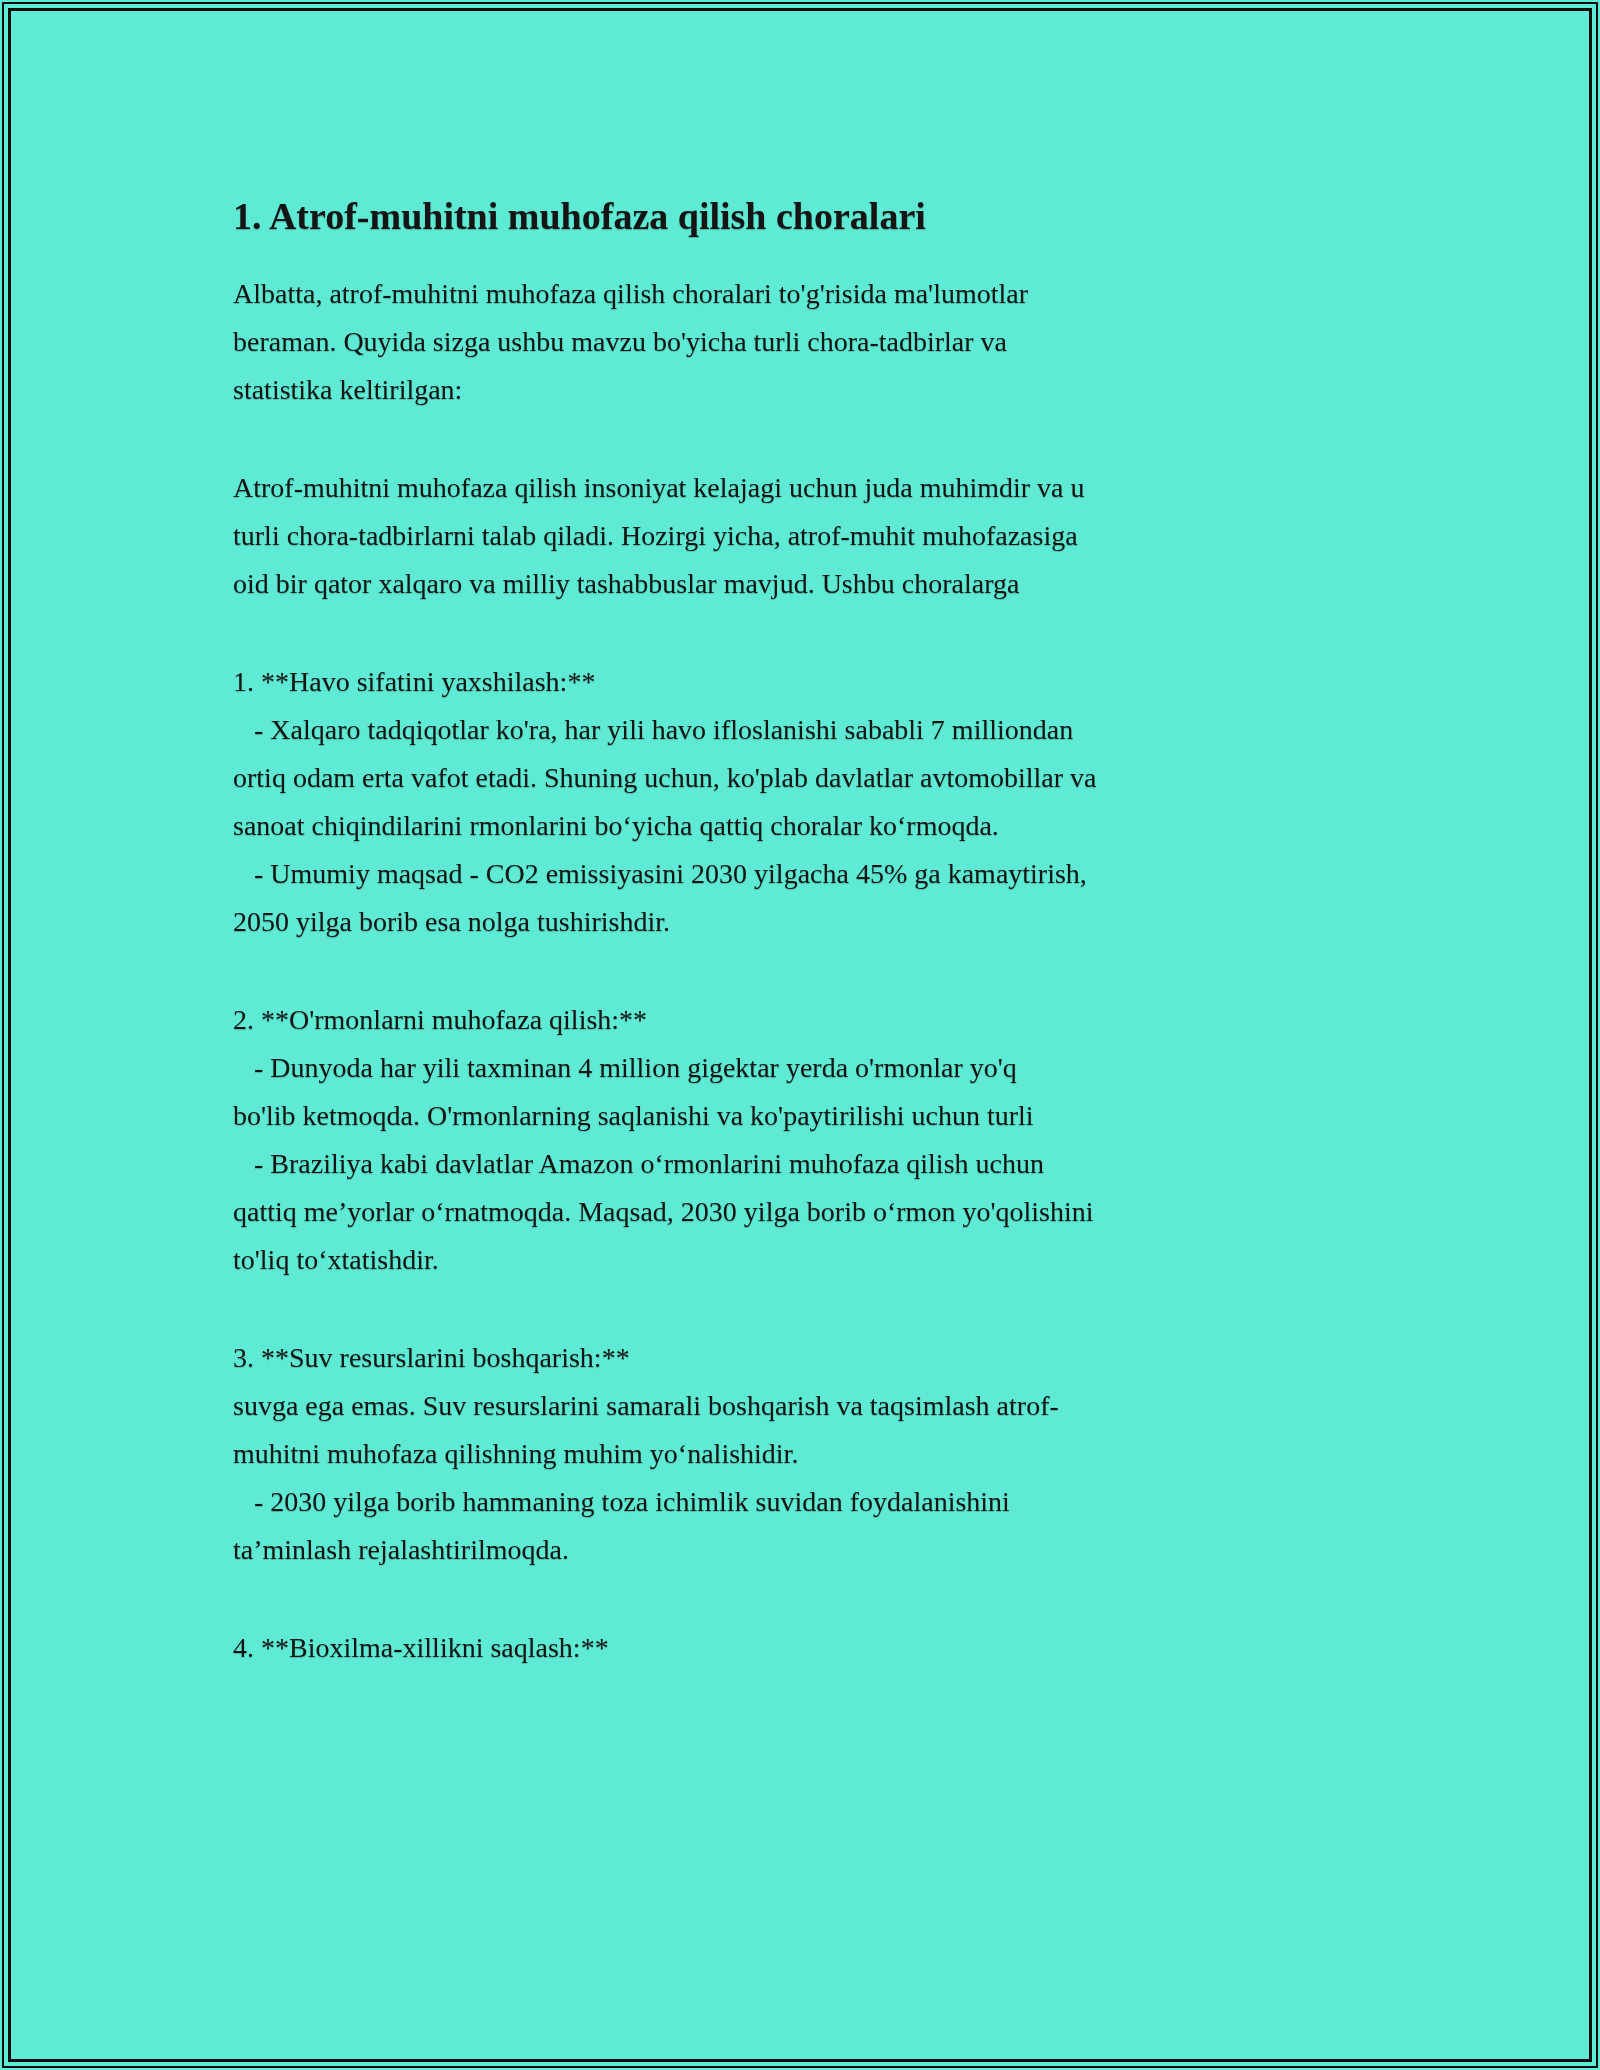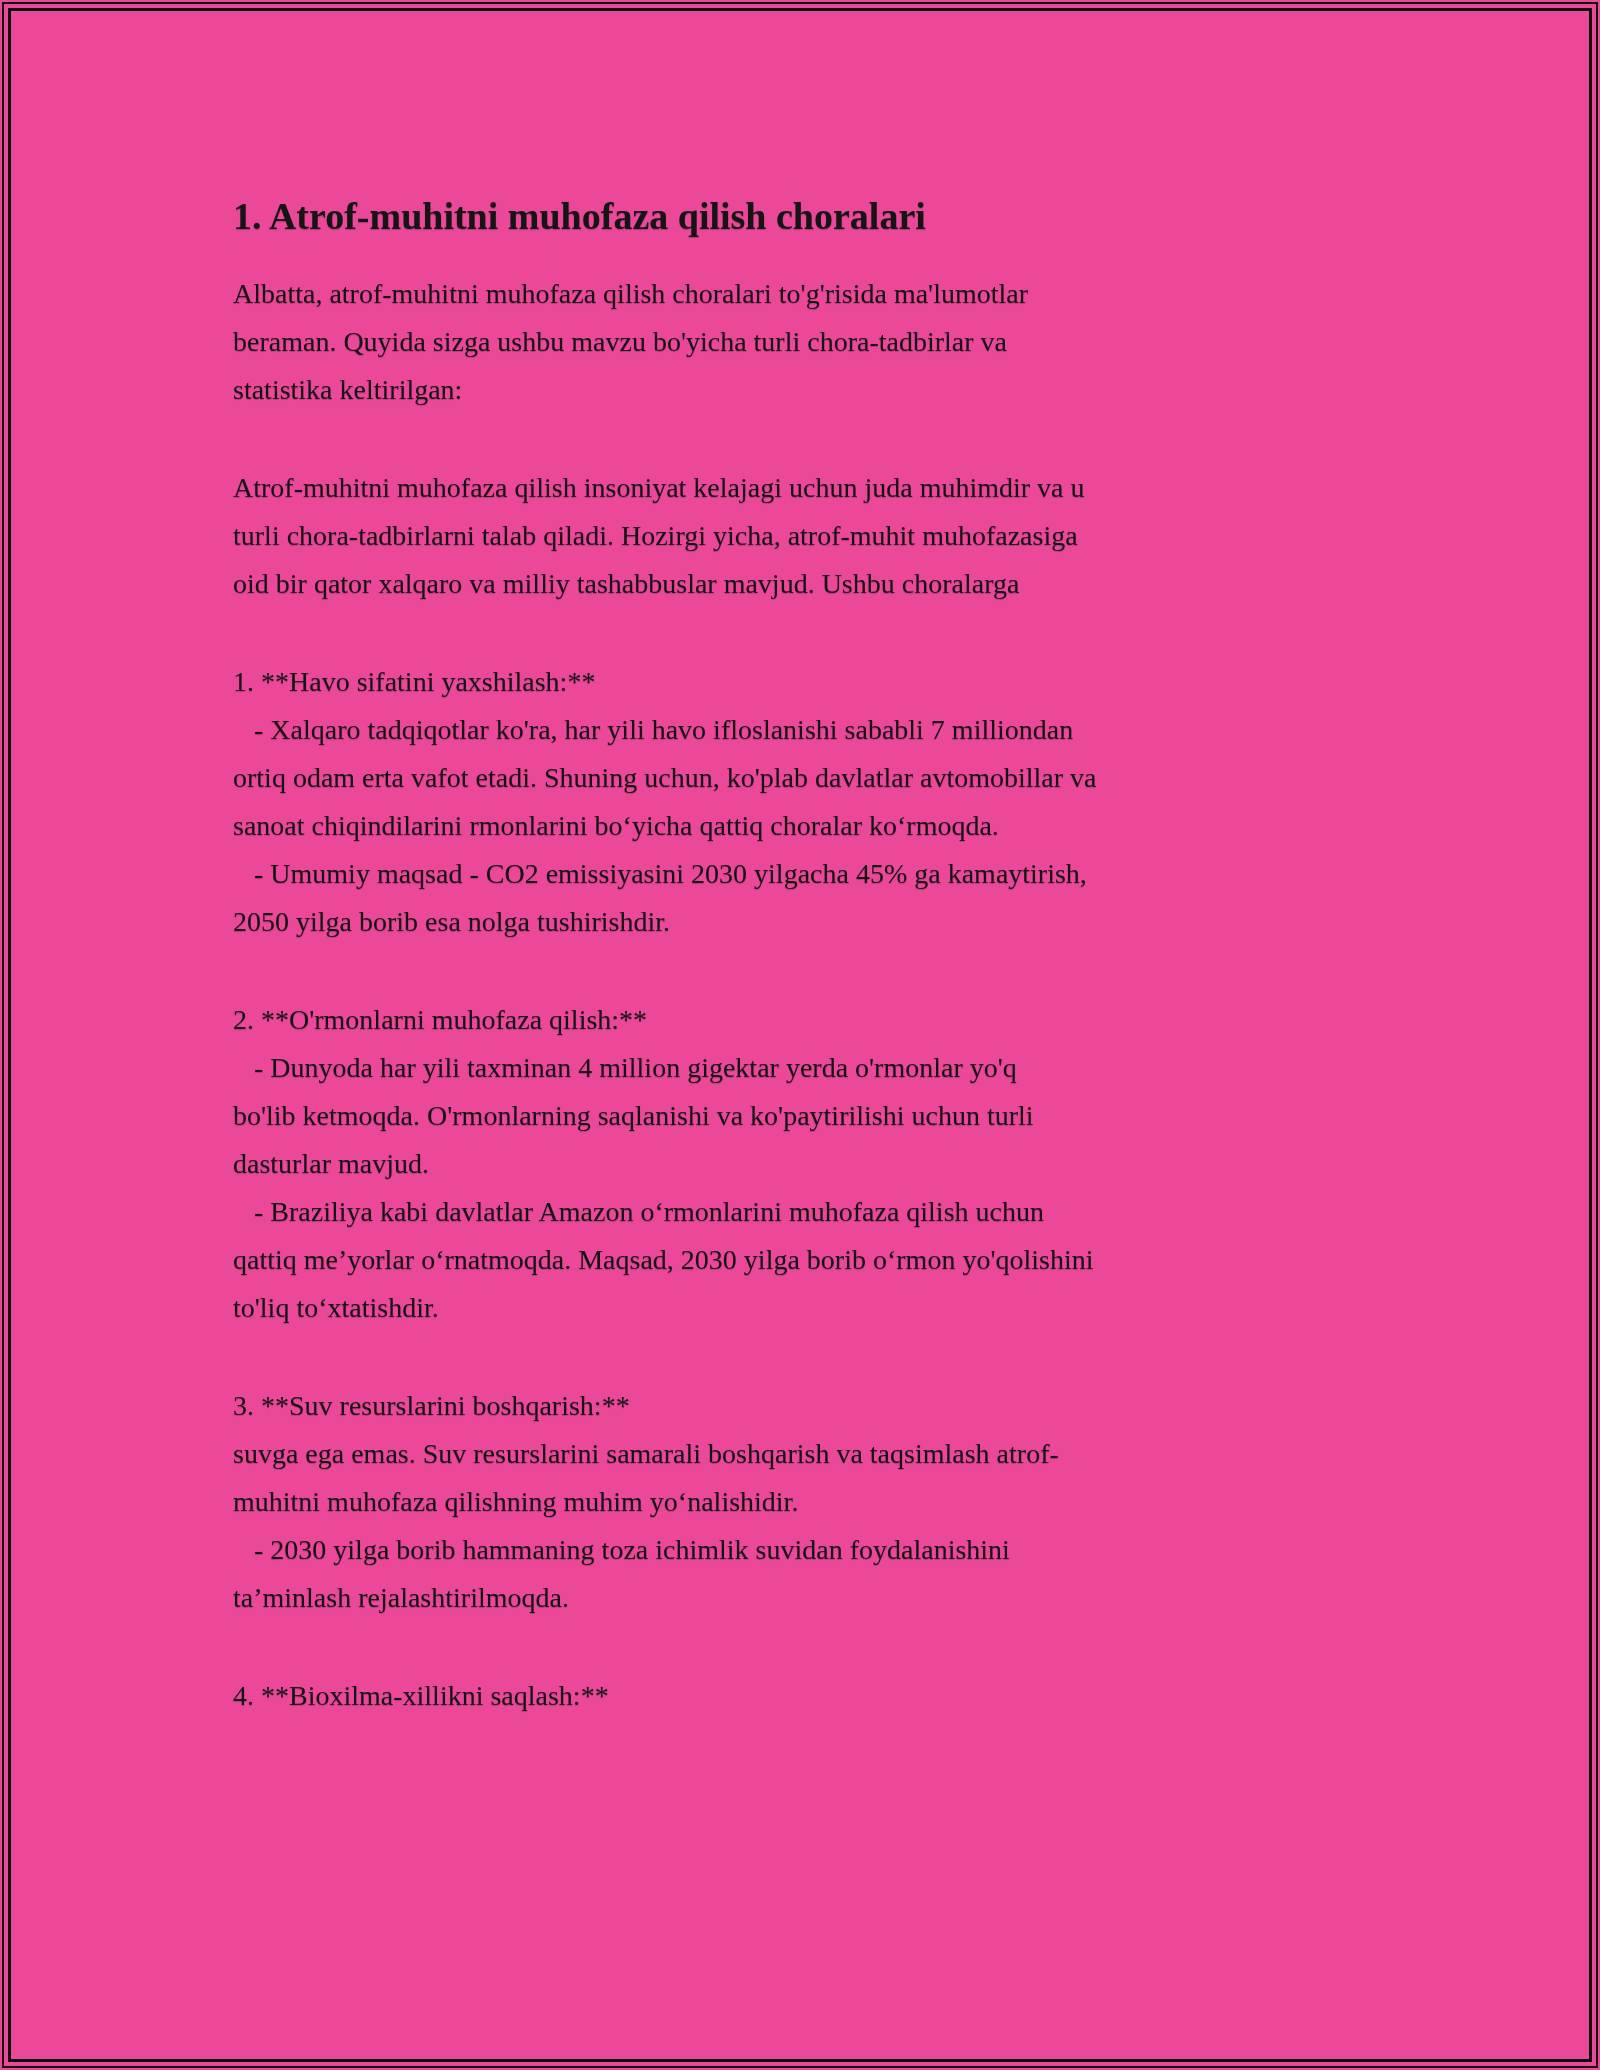--- a/index.html
+++ b/index.html
@@ -4,21 +4,21 @@
 <style>
   html, body {
     margin: 0;
     padding: 0;
     background: #ffffff;
   }
   .page {
     position: relative;
     width: 1600px;
     height: 2070px;
-    background: #ec4899;
+    background: #5eead4;
     overflow: hidden;
     font-family: "Liberation Serif", "DejaVu Serif", serif;
     color: #151515;
   }
   .frame-outer {
     position: absolute;
     inset: 2px;
     border: 2px solid #0d0d0d;
     pointer-events: none;
   }
@@ -76,21 +76,20 @@
           <div class="line">   - Xalqaro tadqiqotlar ko'ra, har yili havo ifloslanishi sababli 7 milliondan</div>
           <div class="line">ortiq odam erta vafot etadi. Shuning uchun, ko'plab davlatlar avtomobillar va</div>
           <div class="line">sanoat chiqindilarini rmonlarini bo‘yicha qattiq choralar ko‘rmoqda.</div>
           <div class="line">   - Umumiy maqsad - CO2 emissiyasini 2030 yilgacha 45% ga kamaytirish,</div>
           <div class="line">2050 yilga borib esa nolga tushirishdir.</div>
         </div>
         <div class="block">
           <div class="line">2. **O'rmonlarni muhofaza qilish:**</div>
           <div class="line">   - Dunyoda har yili taxminan 4 million gigektar yerda o'rmonlar yo'q</div>
           <div class="line">bo'lib ketmoqda. O'rmonlarning saqlanishi va ko'paytirilishi uchun turli</div>
-          <div class="line">dasturlar mavjud.</div>
           <div class="line">   - Braziliya kabi davlatlar Amazon o‘rmonlarini muhofaza qilish uchun</div>
           <div class="line">qattiq me’yorlar o‘rnatmoqda. Maqsad, 2030 yilga borib o‘rmon yo'qolishini</div>
           <div class="line">to'liq to‘xtatishdir.</div>
         </div>
         <div class="block">
           <div class="line">3. **Suv resurslarini boshqarish:**</div>
           <div class="line">suvga ega emas. Suv resurslarini samarali boshqarish va taqsimlash atrof-</div>
           <div class="line">muhitni muhofaza qilishning muhim yo‘nalishidir.</div>
           <div class="line">   - 2030 yilga borib hammaning toza ichimlik suvidan foydalanishini</div>
           <div class="line">ta’minlash rejalashtirilmoqda.</div>

